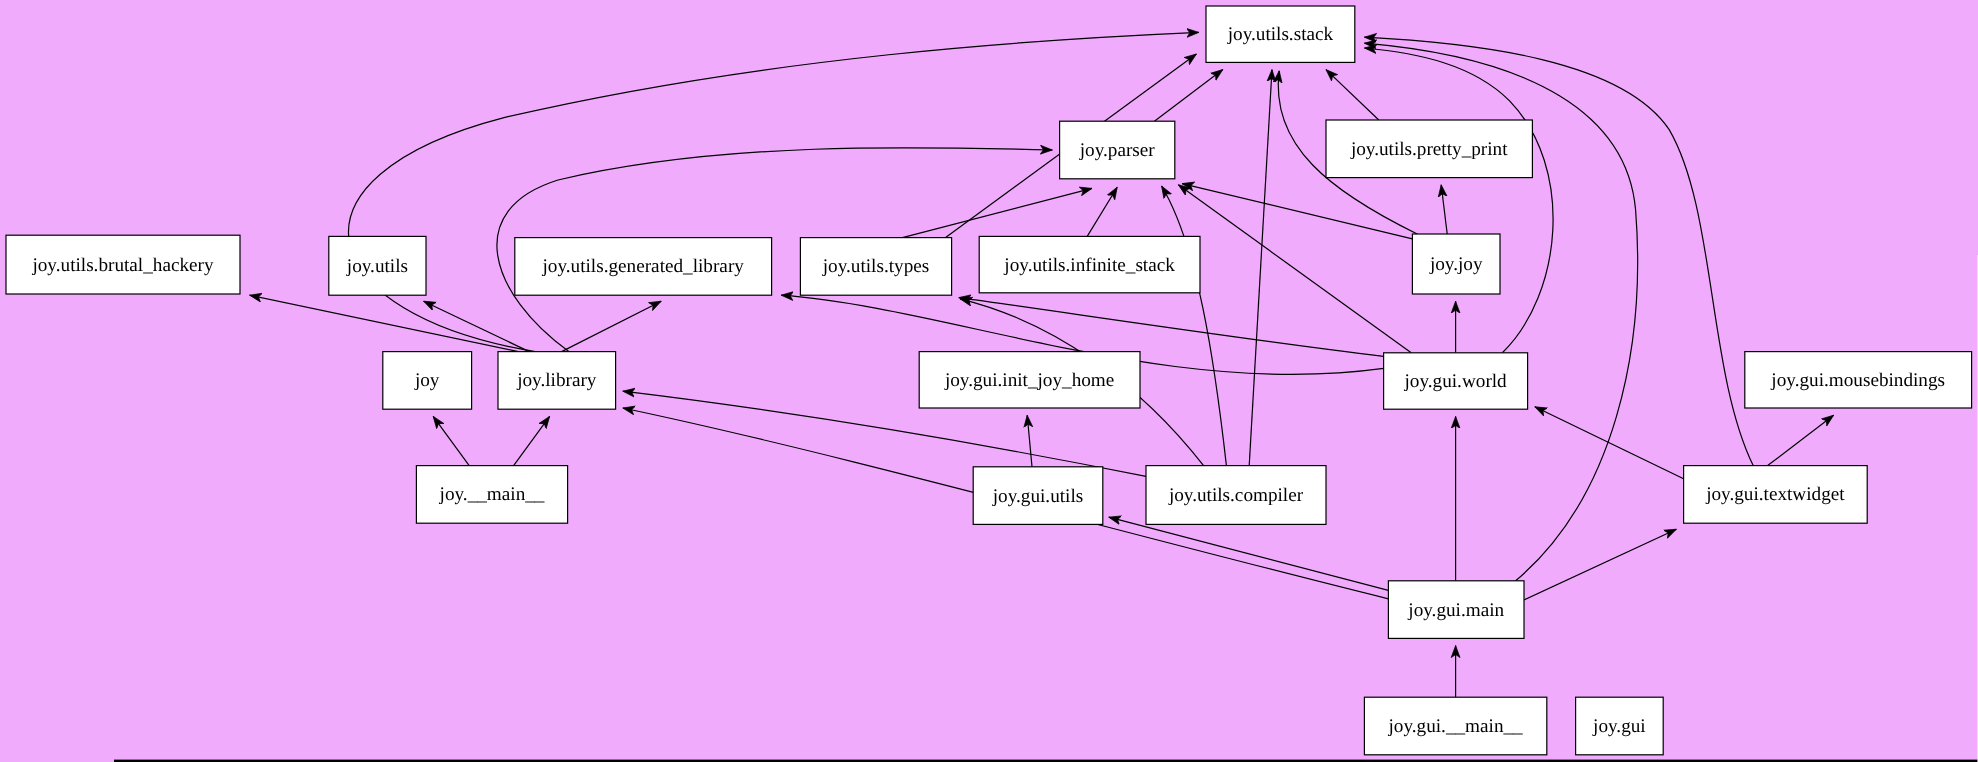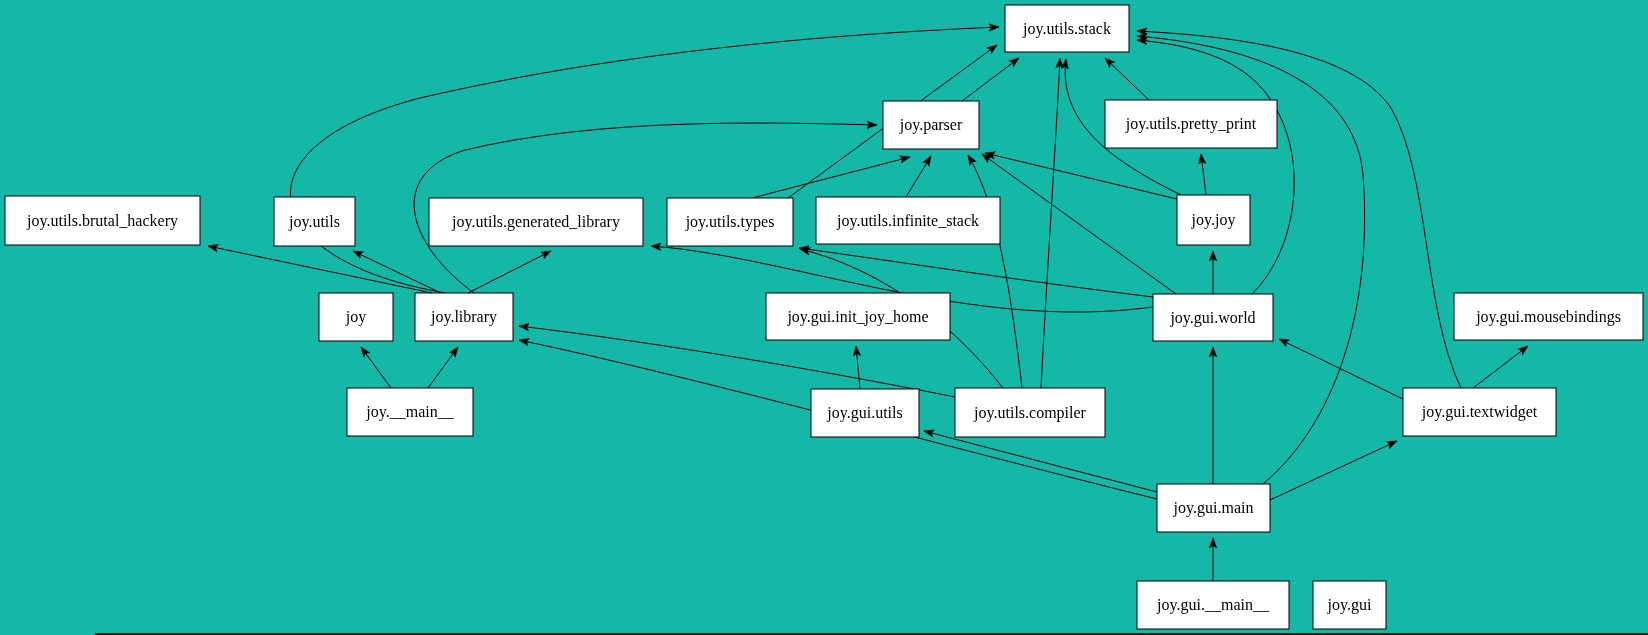--- a/index.html
+++ b/index.html
@@ -8,21 +8,21 @@
     background: #ffffff;
     width: 1648px;
     height: 635px;
     overflow: hidden;
     font-family: "Liberation Serif", serif;
   }
   #canvas-wrap {
     position: relative;
     width: 1648px;
     height: 635px;
-    background: #14b8a6;
+    background: #f0abfc;
   }
   svg { display: block; }
   .node rect {
     fill: #ffffff;
     stroke: #000000;
     stroke-width: 1;
   }
   .node text {
     fill: #000000;
     font-family: "Liberation Serif", serif;

